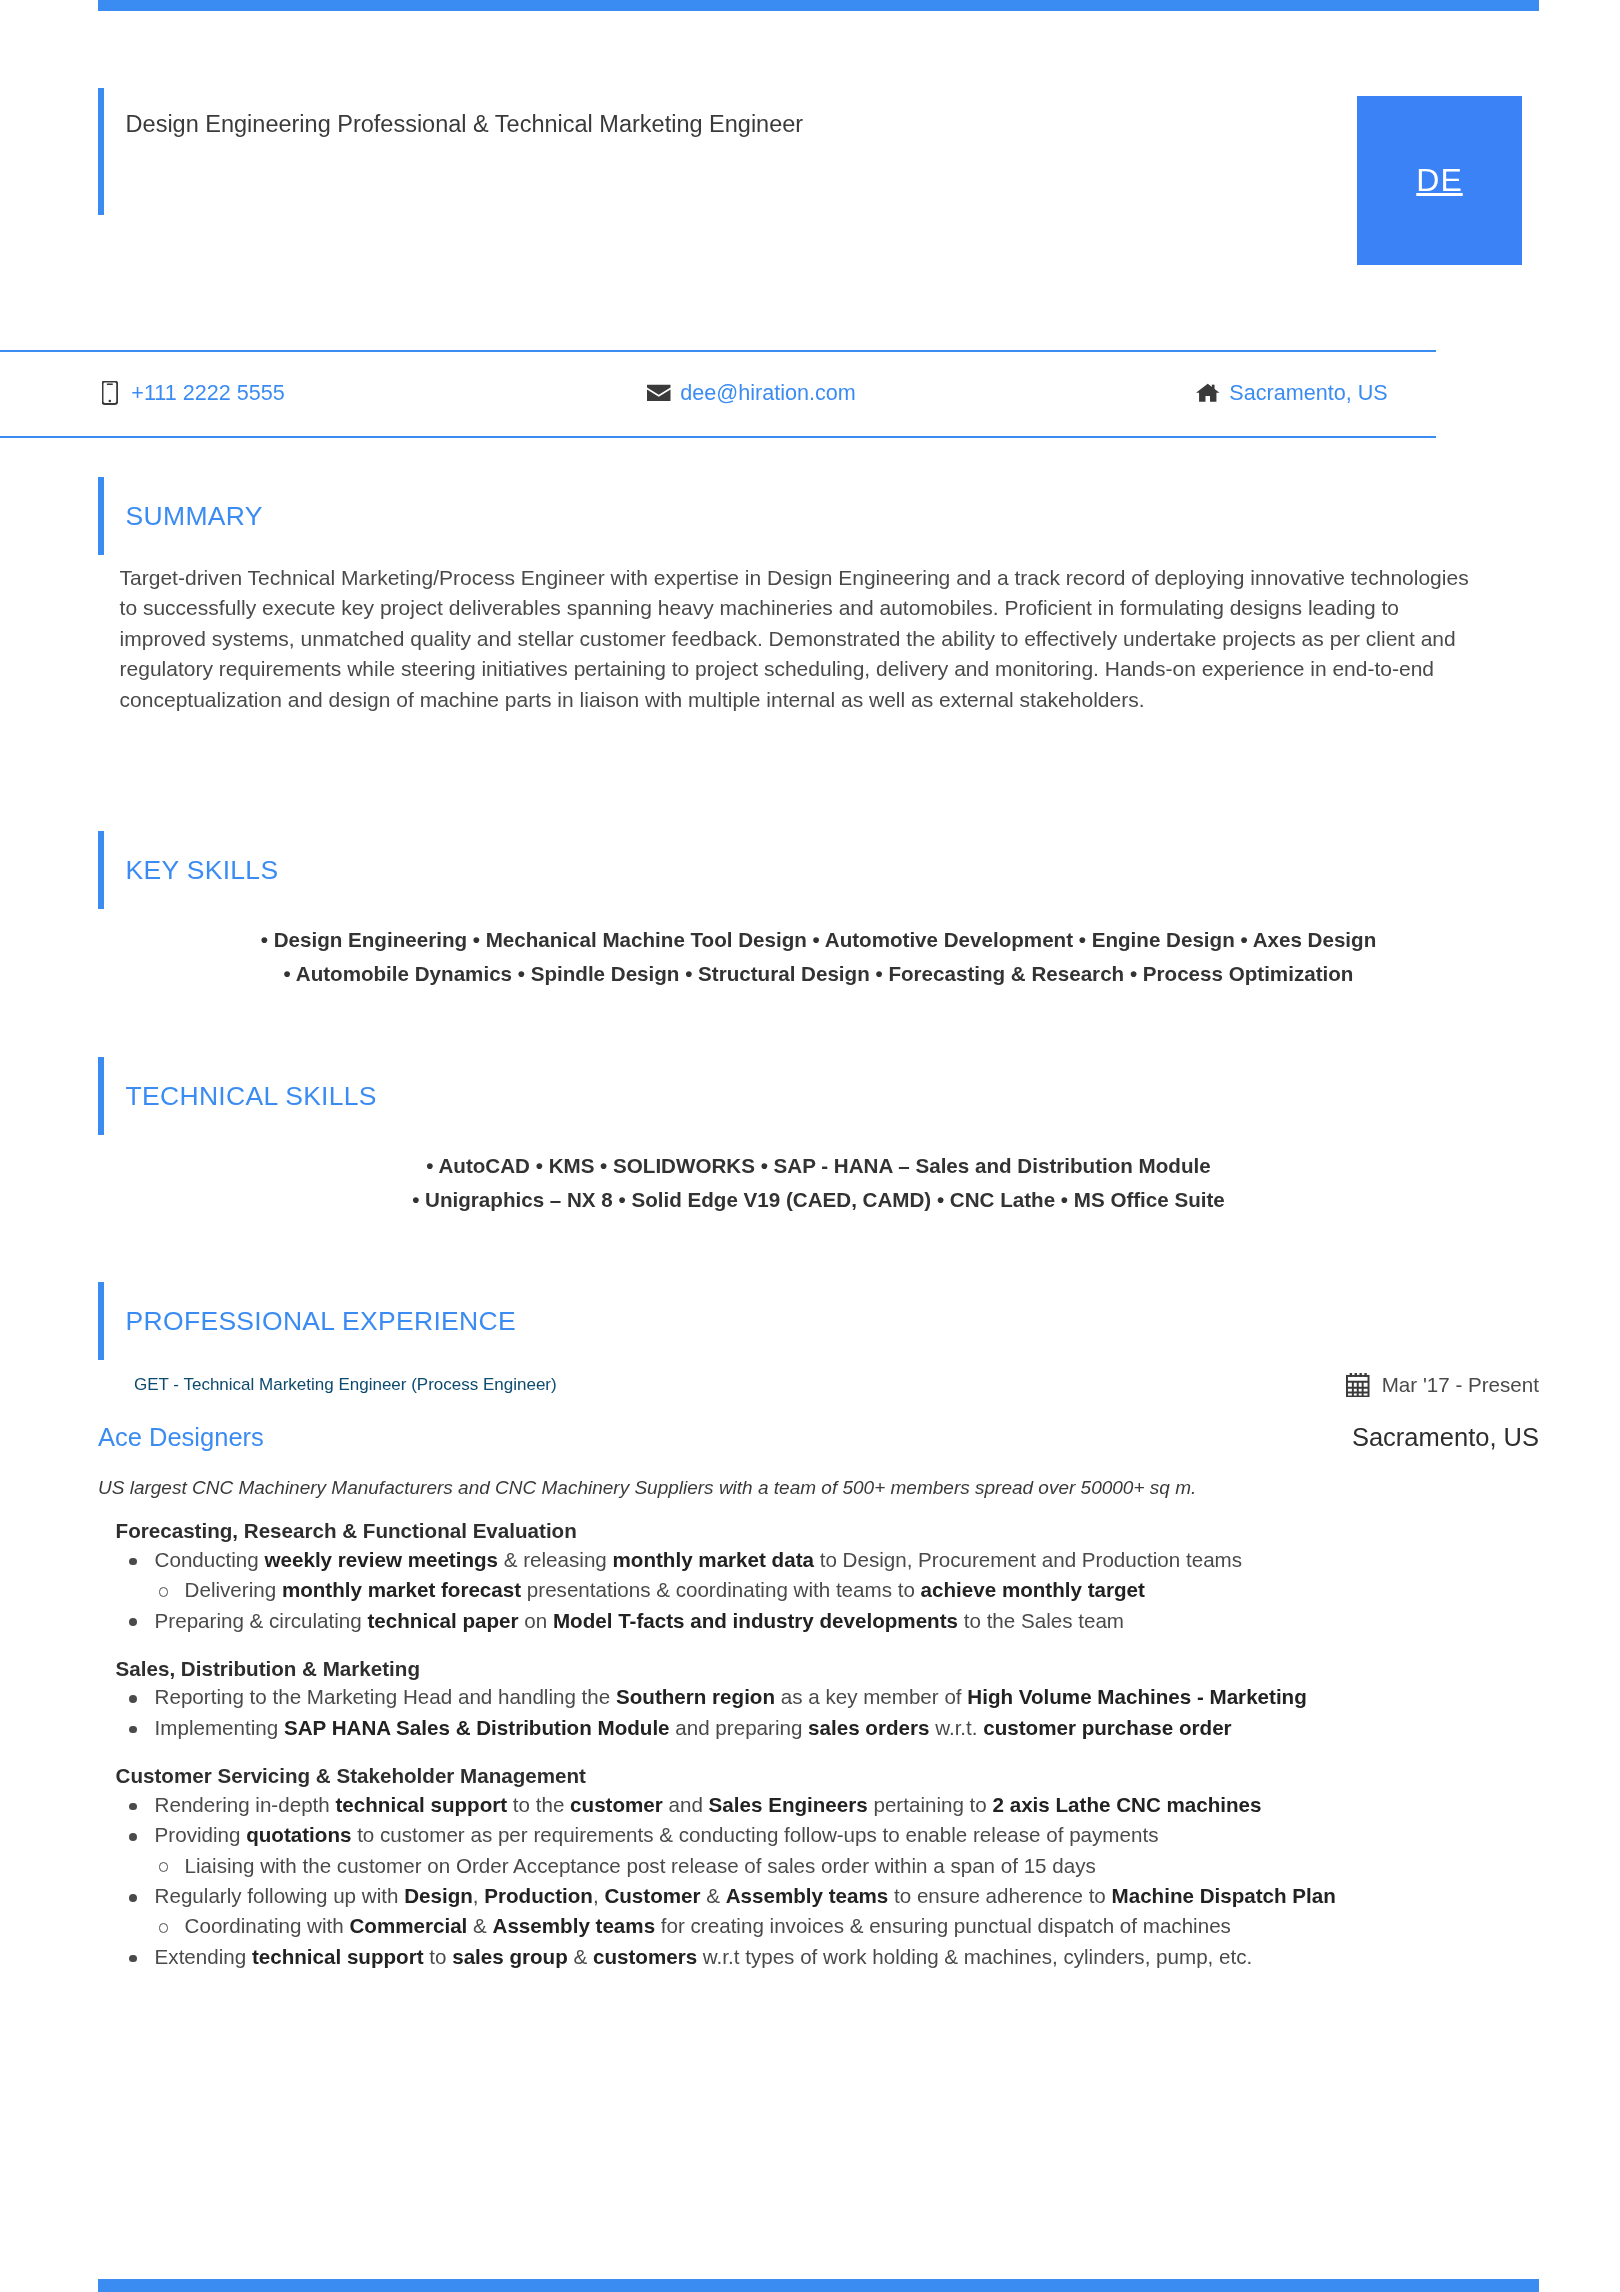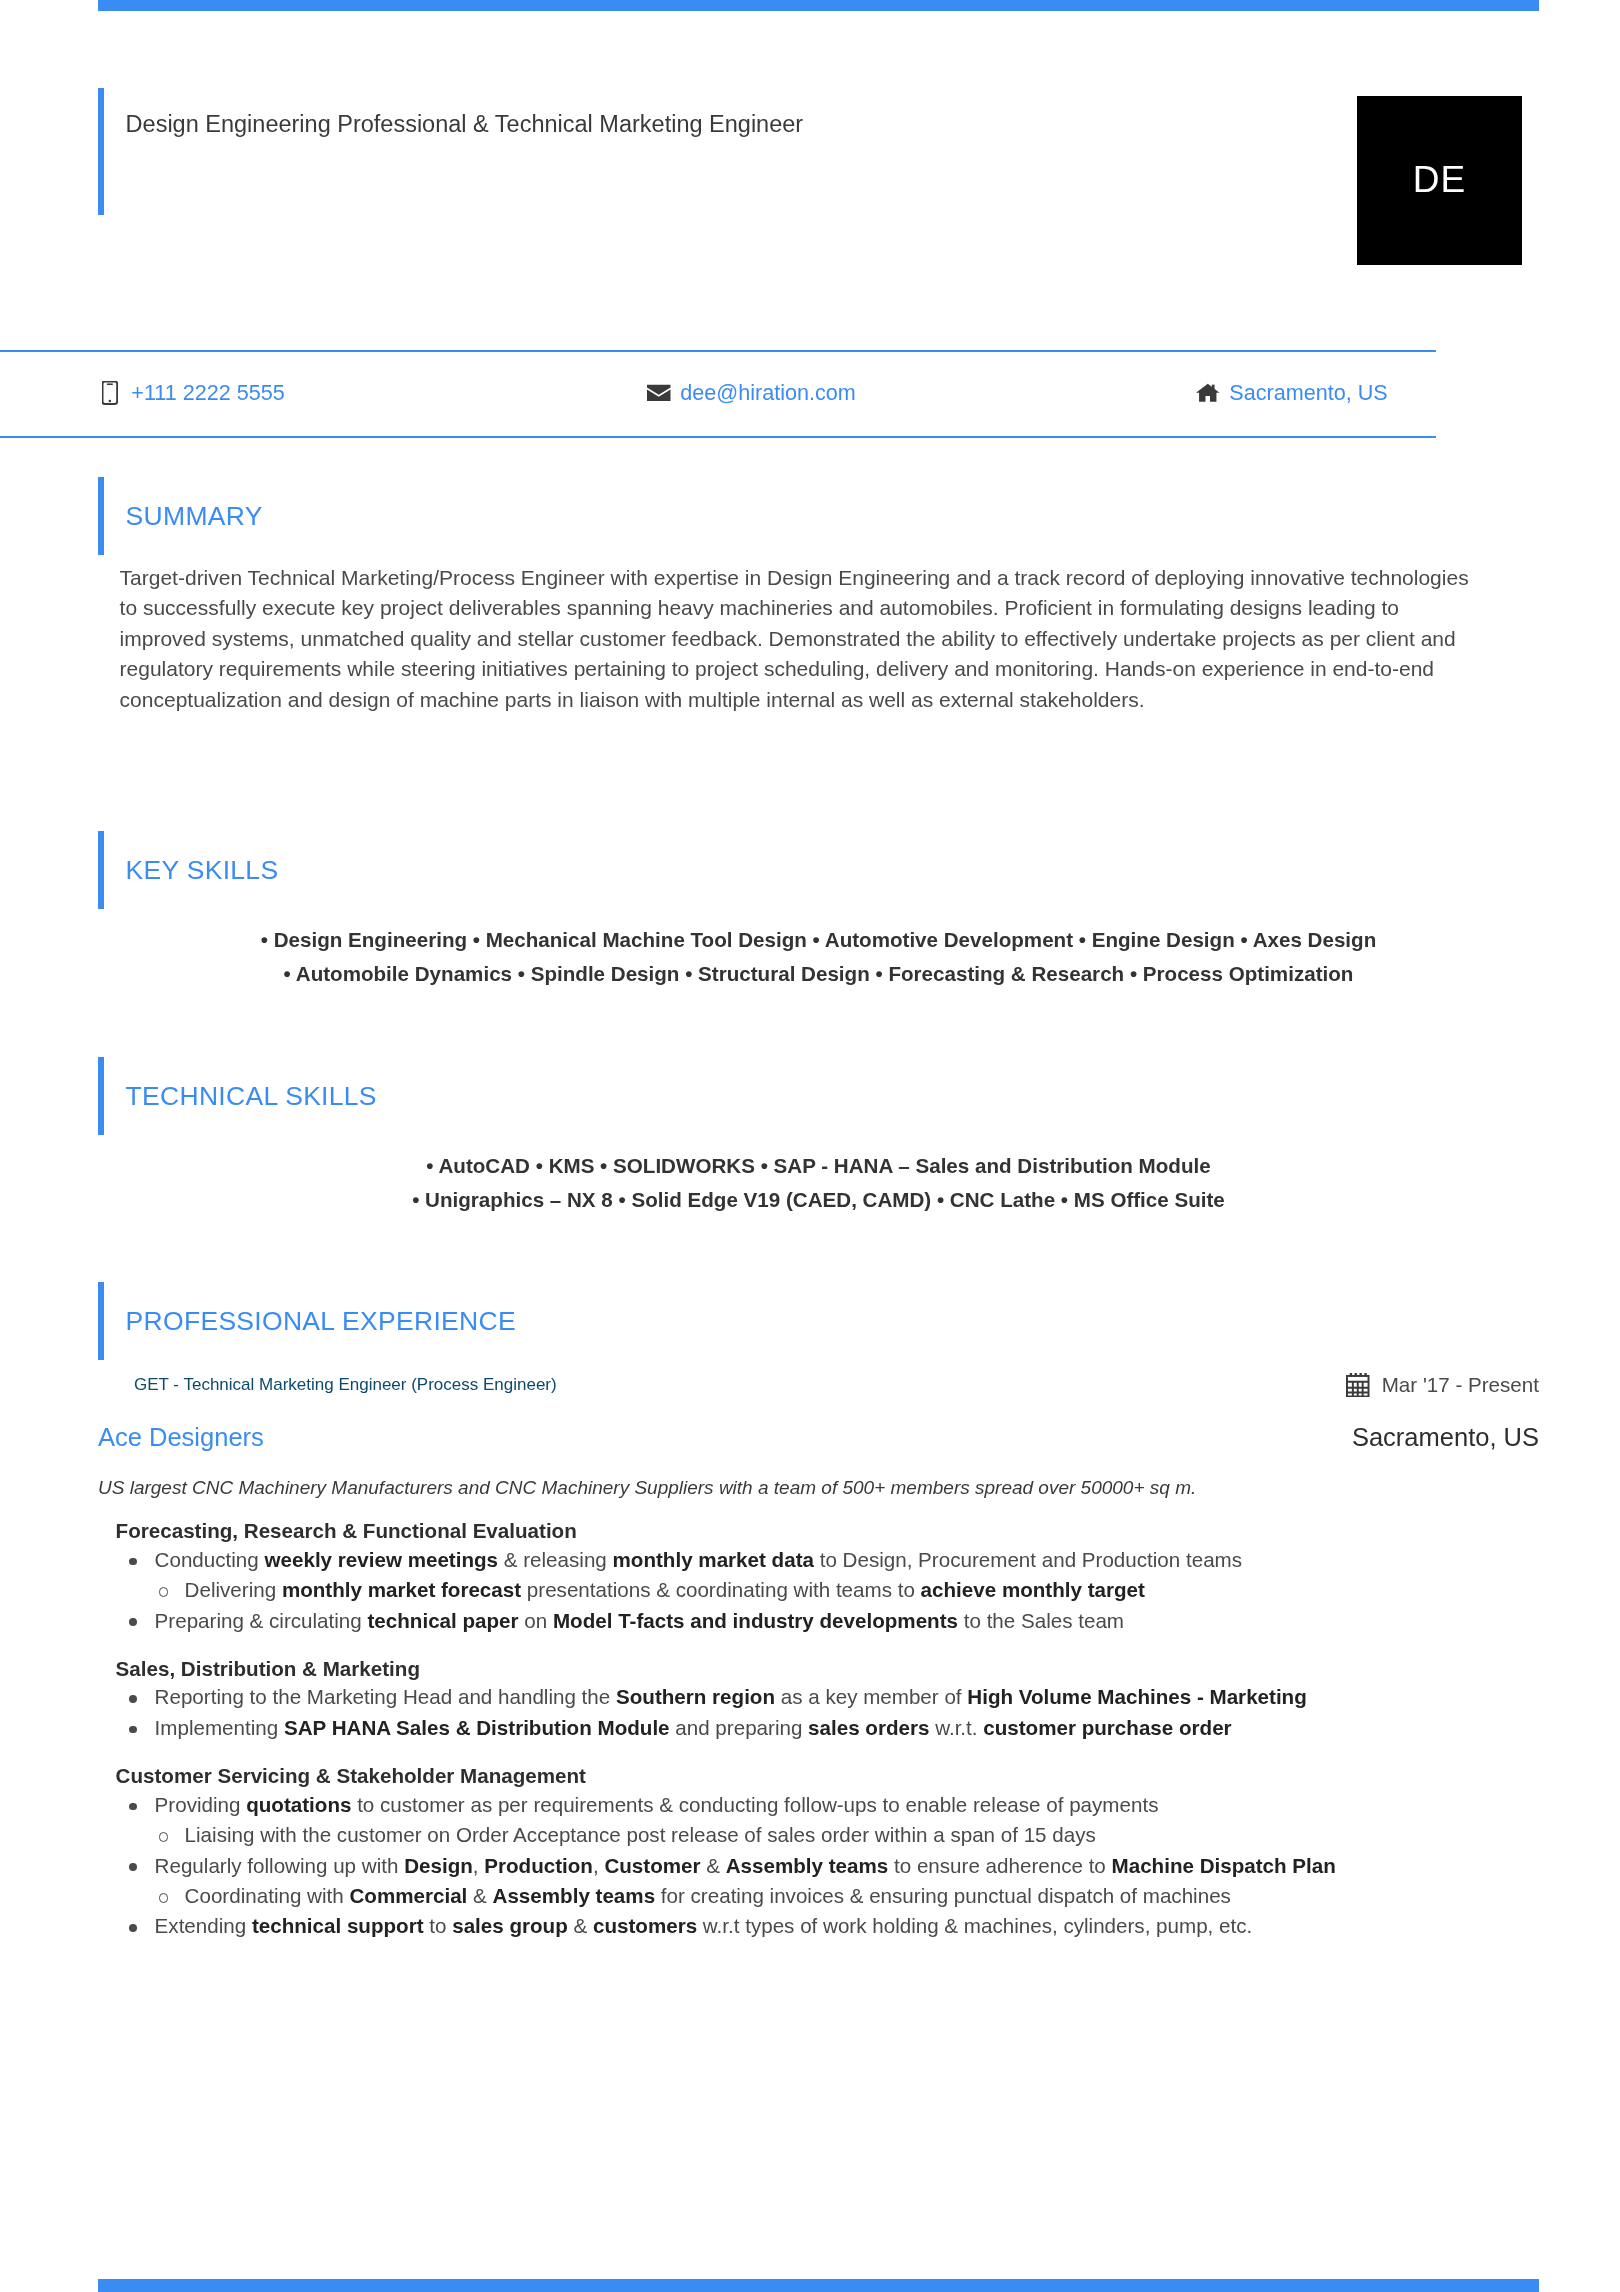--- a/index.html
+++ b/index.html
@@ -71,27 +71,28 @@
     color: #3a3a3a;
     margin: 0;
     padding-top: 22.5px;
   }
   .avatar {
     position: absolute;
     left: 1259px;
     top: 7.8px;
     width: 165px;
     height: 169px;
-    background: #000000;
+    background: #3b82f6;
     color: #ffffff;
-    font-size: 37px;
+    font-size: 32px;
     display: flex;
     align-items: center;
     justify-content: center;
     letter-spacing: 1px;
+    text-decoration: underline;
   }
 
   
   .contact-strip {
     position: absolute;
     left: 0px;
     top: 350px;
     width: 1436px;
     height: 88px;
     border-top: 2.9px solid #3b8cf2;
@@ -365,20 +366,21 @@
         <div class="group">
           <div class="group-title">Sales, Distribution &amp; Marketing</div>
           <ul class="blist">
             <li>Reporting to the Marketing Head and handling the <b>Southern region</b> as a key member of <b>High Volume Machines - Marketing</b></li>
             <li>Implementing <b>SAP HANA Sales &amp; Distribution Module</b> and preparing <b>sales orders</b> w.r.t. <b>customer purchase order</b></li>
           </ul>
         </div>
         <div class="group">
           <div class="group-title">Customer Servicing &amp; Stakeholder Management</div>
           <ul class="blist">
+            <li>Rendering in-depth <b>technical support</b> to the <b>customer</b> and <b>Sales Engineers</b> pertaining to <b>2 axis Lathe CNC machines</b></li>
             <li>Providing <b>quotations</b> to customer as per requirements &amp; conducting follow-ups to enable release of payments</li>
             <li class="sub">Liaising with the customer on Order Acceptance post release of sales order within a span of 15 days</li>
             <li>Regularly following up with <b>Design</b>, <b>Production</b>, <b>Customer</b> &amp; <b>Assembly teams</b> to ensure adherence to <b>Machine Dispatch Plan</b></li>
             <li class="sub">Coordinating with <b>Commercial</b> &amp; <b>Assembly teams</b> for creating invoices &amp; ensuring punctual dispatch of machines</li>
             <li>Extending <b>technical support</b> to <b>sales group</b> &amp; <b>customers</b> w.r.t types of work holding &amp; machines, cylinders, pump, etc.</li>
           </ul>
         </div>
       </div>
   </div>
 

